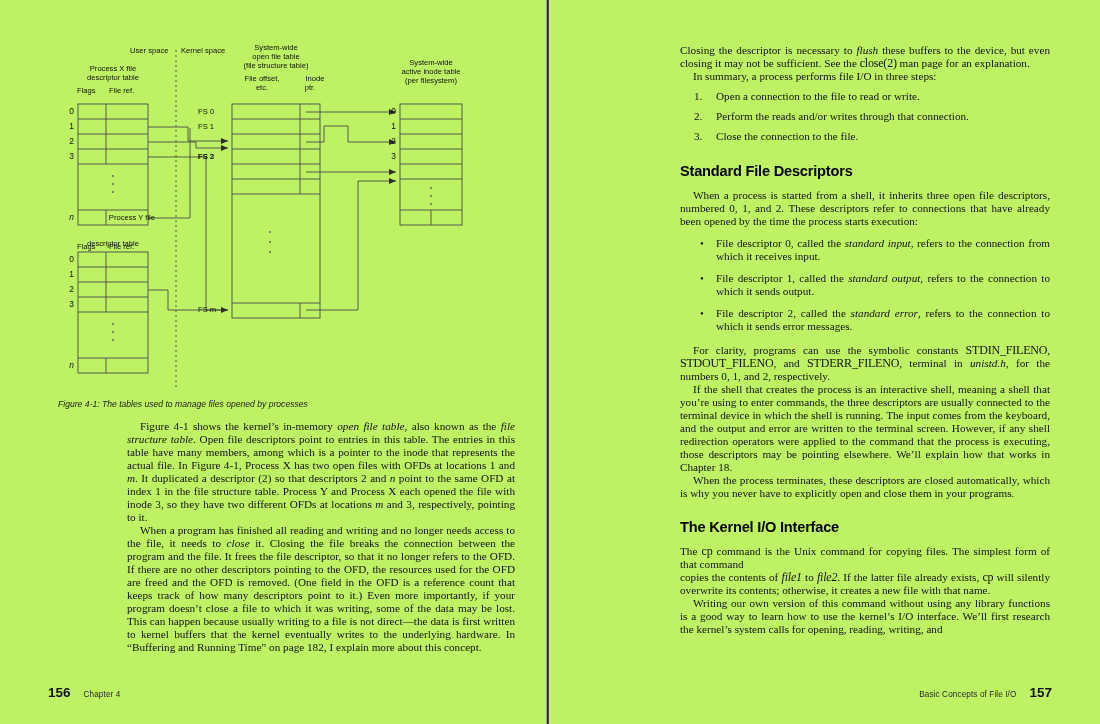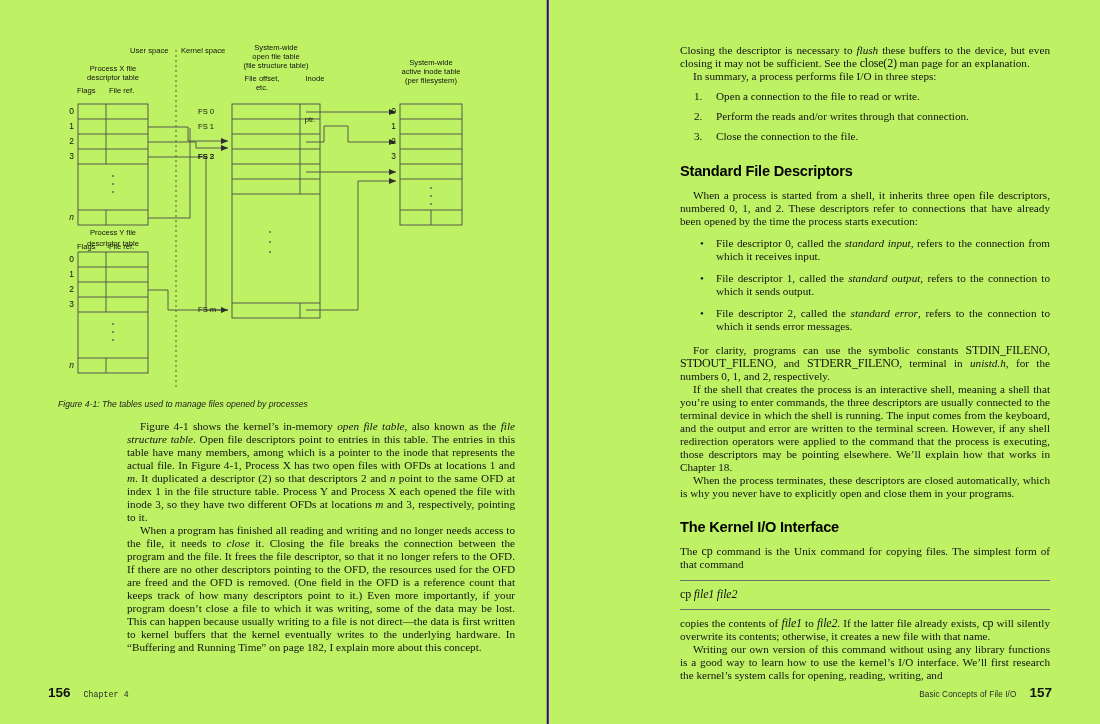--- a/index.html
+++ b/index.html
@@ -129,21 +129,21 @@
     font-weight: bold;
     font-size: 13.5px;
     color: #111;
   }
   .runhead {
     font-size: 8.2px;
     color: #2a2a2a;
     letter-spacing: 0.1px;
   }
   .footer-left  { left: 48px; justify-content: flex-end; }
-  .footer-left .runhead { margin-left: 13px; font-family: Liberation Mono, monospace; }
+  .footer-left .runhead { margin-left: 13px; }
   .footer-right { right: 48px; }
   .footer-right .runhead { margin-right: 13px; }
 
   
   .figure {
     position: absolute;
     left: 48px;
     top: 36px;
     width: 470px;
     height: 380px;
@@ -283,33 +283,33 @@
       </svg>
 
       <div class="fig-label reg" style="left:82px; top:10px;">User space</div>
       <div class="fig-label reg" style="left:133px; top:10px;">Kernel space</div>
 
       <div class="fig-label" style="left:23px; top:28px; width:84px;">Process X file</div>
       <div class="fig-label" style="left:23px; top:37px; width:84px;">descriptor table</div>
       <div class="fig-label reg" style="left:29px; top:50px;">Flags</div>
       <div class="fig-label reg" style="left:61px; top:50px;">File ref.</div>
 
-      <div class="fig-label" style="left:23px; top:192px; width:84px;">Process Y file</div>
+      <div class="fig-label" style="left:23px; top:177px; width:84px;text-align:right;">Process Y file</div>
       <div class="fig-label" style="left:23px; top:203px; width:84px;">descriptor table</div>
 
       <div class="fig-label reg" style="left:29px; top:206px;">Flags</div>
       <div class="fig-label reg" style="left:61px; top:206px;">File ref.</div>
 
       <div class="fig-label" style="left:176px; top:7px; width:104px;">System-wide</div>
       <div class="fig-label" style="left:176px; top:16px; width:104px;">open file table</div>
       <div class="fig-label" style="left:176px; top:25px; width:104px;">(file structure table)</div>
       <div class="fig-label reg" style="left:186px; top:38px; width:56px;">File offset,</div>
       <div class="fig-label reg" style="left:186px; top:47px; width:56px;">etc.</div>
       <div class="fig-label reg" style="left:250px; top:38px; width:34px;">Inode</div>
-      <div class="fig-label reg" style="left:245px; top:47px; width:34px;margin-top:32px;">ptr.</div>
+      <div class="fig-label reg" style="left:245px; top:47px; width:34px;">ptr.</div>
 
       <div class="fig-label" style="left:332px; top:22px; width:102px;">System-wide</div>
       <div class="fig-label" style="left:332px; top:31px; width:102px;">active inode table</div>
       <div class="fig-label" style="left:332px; top:40px; width:102px;">(per filesystem)</div>
 
       <div class="fig-rownum" style="left:14px; top:70px;">0</div>
       <div class="fig-rownum" style="left:14px; top:85px;">1</div>
       <div class="fig-rownum" style="left:14px; top:100px;">2</div>
       <div class="fig-rownum" style="left:14px; top:115px;">3</div>
       <div class="fig-rownum ital" style="left:14px; top:176px;">n</div>
@@ -389,23 +389,20 @@
       </ul>
 
       <p class="para" style="margin-top:11px;" id="rs1p0"><span>For clarity, programs can use the symbolic constants </span><span class="mono">STDIN_FILENO</span><span>, </span><span class="mono">STDOUT_FILENO</span><span>, and </span><span class="mono">STDERR_FILENO</span><span>, terminal in </span><span class="it">unistd.h</span><span>, for the numbers 0, 1, and 2, respectively.</span></p>
       <p class="para" id="rs1p1"><span>If the shell that creates the process is an interactive shell, meaning a shell that you’re using to enter commands, the three descriptors are usually connected to the terminal device in which the shell is running. The input comes from the keyboard, and the output and error are written to the terminal screen. However, if any shell redirection operators were applied to the command that the process is executing, those descriptors may be pointing elsewhere. We’ll explain how that works in Chapter 18.</span></p>
       <p class="para" id="rs1p2"><span>When the process terminates, these descriptors are closed automatically, which is why you never have to explicitly open and close them in your programs.</span></p>
 
       <h2 class="sec" style="margin-top:21px;">The Kernel I/O Interface</h2>
 
       <p class="para noindent" style="margin-top:11px;" id="rs2-intro"><span>The </span><span class="mono">cp</span><span> command is the Unix command for copying files. The simplest form of that command</span></p>
 
-      <div class="code-block">
-        <div class="code-line" id="rs2-code"><span class="mono">cp </span><span class="it mono">file1 file2</span></div>
-      </div>
 
       <p class="para noindent" id="rs2-after"><span>copies the contents of </span><span class="it mono">file1</span><span> to </span><span class="it mono">file2</span><span>. If the latter file already exists, </span><span class="mono">cp</span><span> will silently overwrite its contents; otherwise, it creates a new file with that name.</span></p>
       <p class="para" id="rs2-last"><span>Writing our own version of this command without using any library functions is a good way to learn how to use the kernel’s I/O interface. We’ll first research the kernel’s system calls for opening, reading, writing, and</span></p>
     </div>
 
     <div class="footer footer-right">
       <span class="runhead">Basic Concepts of File I/O</span>
       <span class="folio">157</span>
     </div>
   </div>

